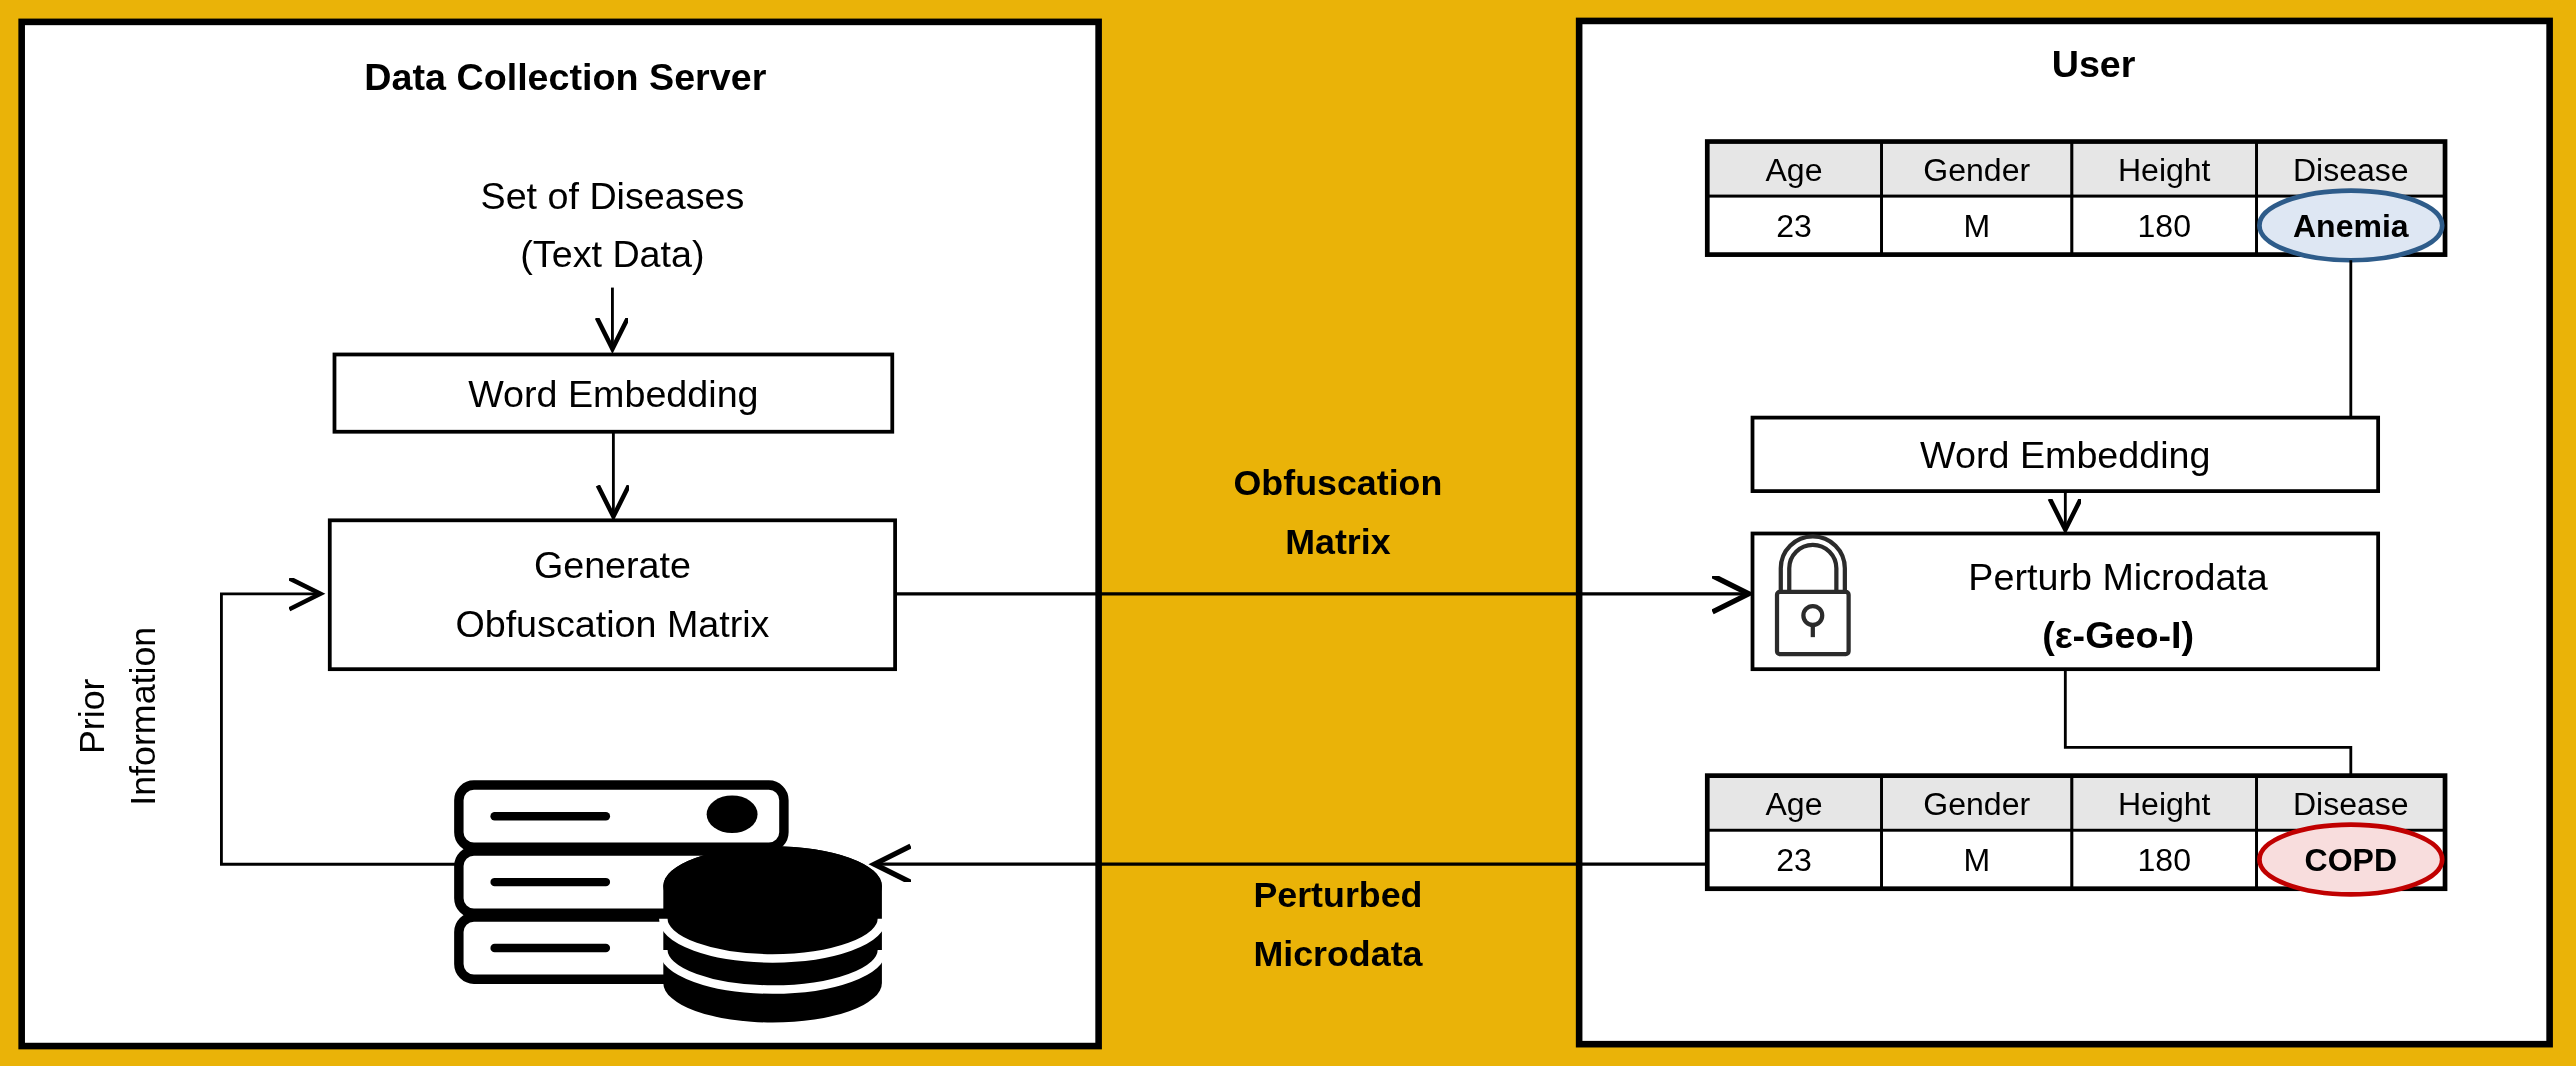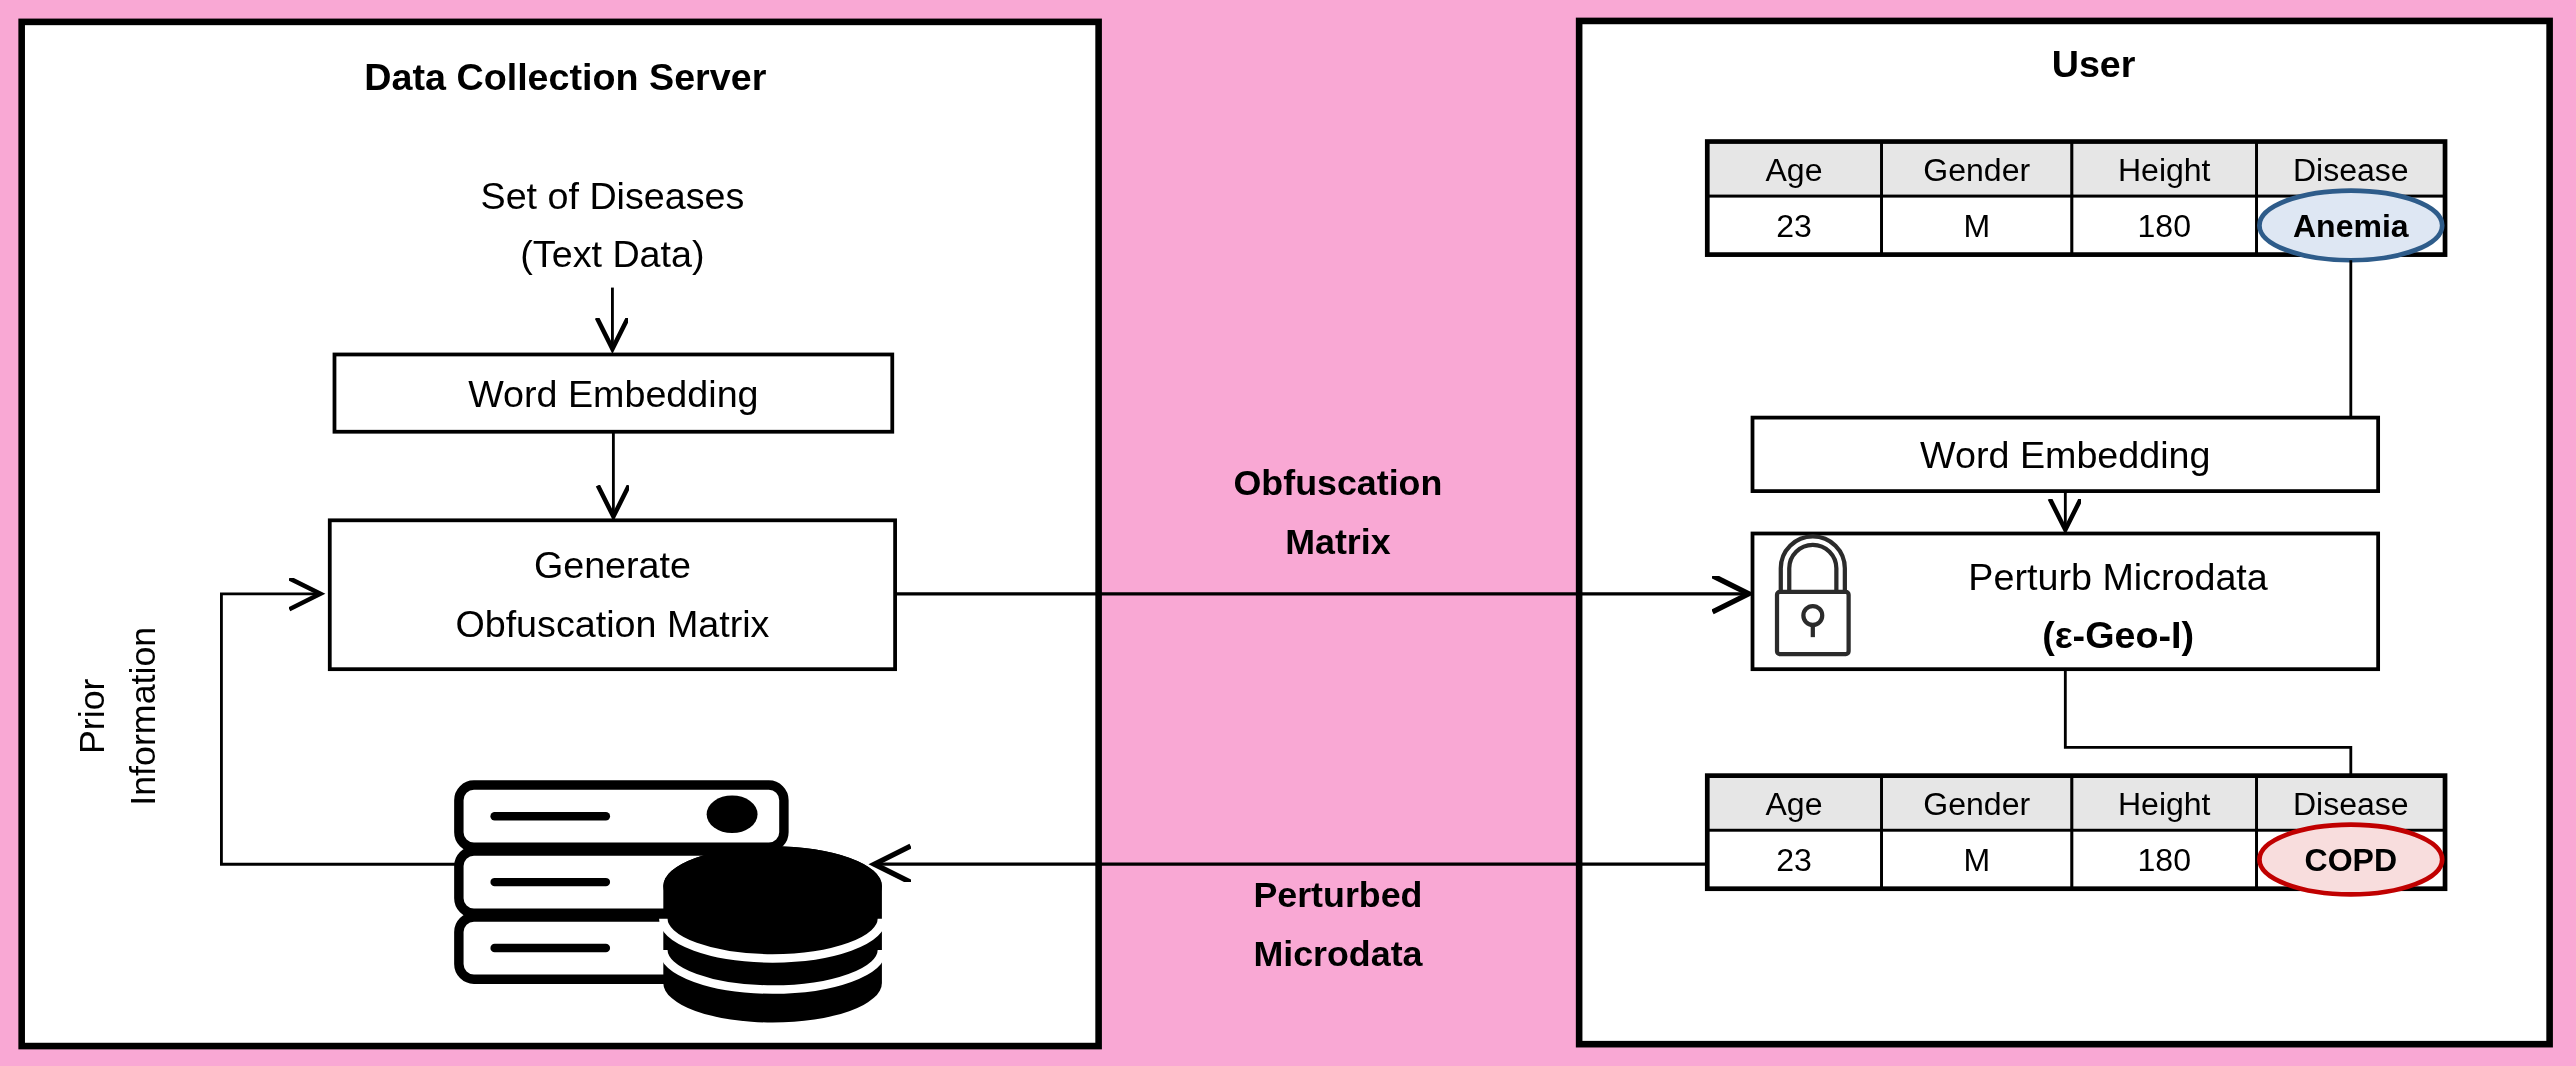--- a/index.html
+++ b/index.html
@@ -4,21 +4,21 @@
 <style>
   html, body {
     margin: 0;
     padding: 0;
     background: #ffffff;
   }
   #stage {
     position: relative;
     width: 2576px;
     height: 1067px;
-    background: #f9a8d4;
+    background: #eab308;
     font-family: "Liberation Sans", sans-serif;
     overflow: hidden;
   }
   svg.layer {
     position: absolute;
     top: 0;
     left: 0;
     width: 2576px;
     height: 1067px;
   }

